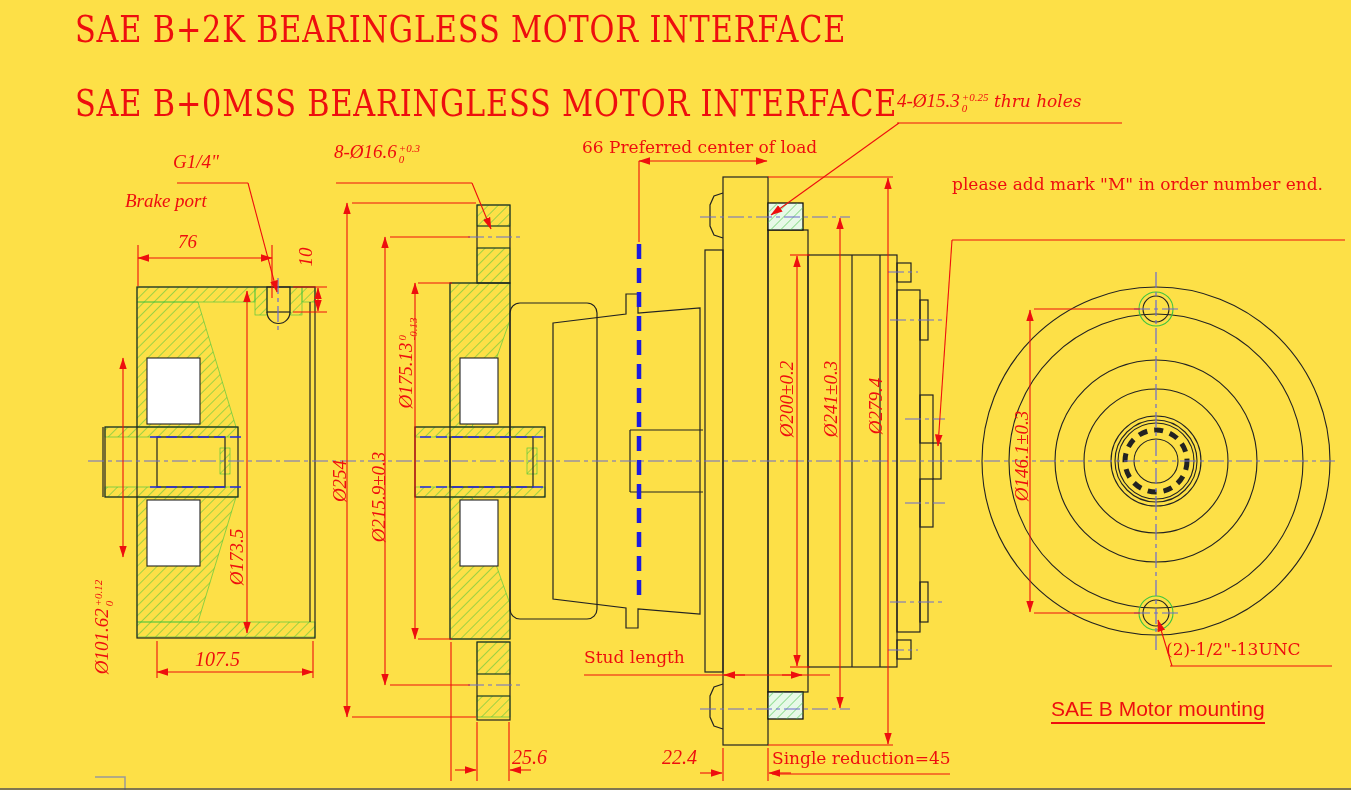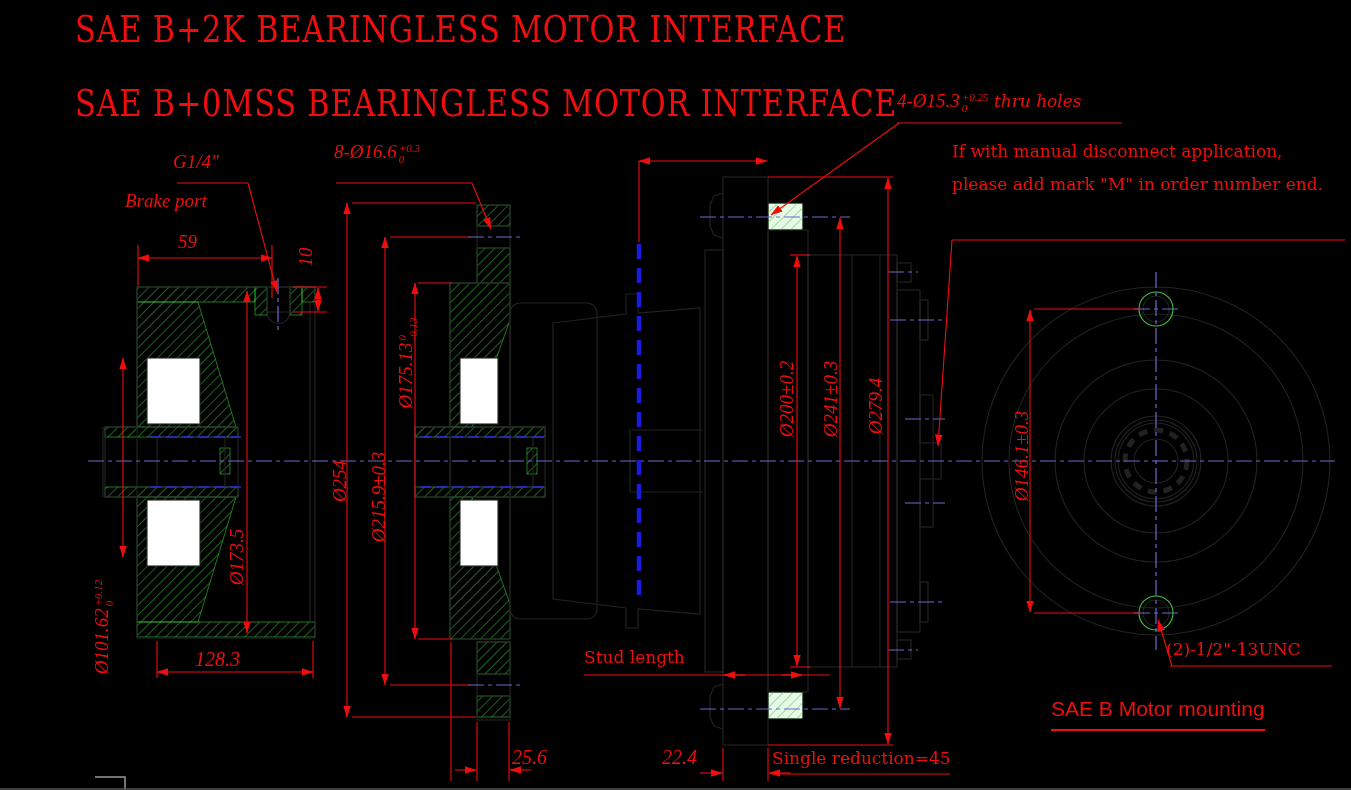--- a/index.html
+++ b/index.html
@@ -1,28 +1,28 @@
 <!DOCTYPE html>
 <html><head>
 <meta charset="utf-8">
 <style>
   html,body{margin:0;padding:0;background:#ffffff;}
-  #stage{position:relative;width:1351px;height:790px;background:#000000;overflow:hidden;
+  #stage{position:relative;width:1351px;height:790px;background:#fde047;overflow:hidden;
          font-family:"Liberation Serif",serif;}
   svg{position:absolute;left:0;top:0;}
   .txt{position:absolute;white-space:nowrap;color:#ee0e0e;}
   .title{font-family:"DejaVu Serif",serif;font-size:37px;letter-spacing:1px;
          transform:scaleX(0.82);transform-origin:left top;color:#ee0e0e;}
   .dim{font-style:italic;font-size:19px;font-family:"Liberation Serif",serif;}
   .lbl{font-family:"DejaVu Serif",serif;font-size:17px;text-align:center;}
   .rot{transform:translate(-50%,-50%) rotate(-90deg);}
   .tol{display:inline-flex;flex-direction:column;align-items:flex-start;
        font-size:11px;line-height:11px;font-style:italic;margin-left:2px;vertical-align:middle;}
   .sans{font-family:"Liberation Sans",sans-serif;font-size:21px;
-        border-bottom:2px solid #ee0e0e;padding-bottom:8px;}
+        border-bottom:2px solid #ee0e0e;padding-bottom:1px;}
   .big{font-size:20px;}
 </style>
 </head>
 <body>
 
 <div id="stage">
 
 <svg width="1351" height="790" viewBox="0 0 1351 790">
   <defs>
     <pattern id="hg" width="7" height="7" patternUnits="userSpaceOnUse" patternTransform="rotate(45)">
@@ -229,54 +229,54 @@
 <div class="txt title" style="left:75px;top:8px">SAE B+2K BEARINGLESS MOTOR INTERFACE</div>
 <div class="txt title" style="left:75px;top:82px">SAE B+0MSS BEARINGLESS MOTOR INTERFACE</div>
 
 <div class="txt dim" style="left:897px;top:90px">
   <span>4-Ø15.3</span><span class="tol">
         <span>+0.25</span>
         <span>0</span>
       </span><span class="lbl"> thru holes</span>
 </div>
 
-
-<div class="txt lbl" style="left:952px;top:141px">If with manual disconnect application,</div>
+<div class="txt lbl" style="left:582px;top:137px">66 Preferred center of load</div>
+
 <div class="txt lbl" style="left:952px;top:174px">please add mark "M" in order number end.</div>
 
 <div class="txt dim" style="left:173px;top:151px">G1/4"</div>
 <div class="txt dim" style="left:125px;top:190px">Brake port</div>
 
 <div class="txt dim" style="left:334px;top:141px">
   <span>8-Ø16.6</span><span class="tol">
         <span>+0.3</span>
         <span>0</span>
       </span>
 </div>
 
-<div class="txt dim" style="left:178px;top:231px">59</div>
+<div class="txt dim" style="left:178px;top:231px">76</div>
 <div class="txt dim rot" style="left:306px;top:257px">10</div>
 
 <div class="txt dim rot" style="left:340px;top:481px">Ø254</div>
 <div class="txt dim rot" style="left:379px;top:497px">Ø215.9±0.3</div>
 <div class="txt dim rot" style="left:407px;top:363px">
   <span>Ø175.13</span><span class="tol">
         <span>0</span>
         <span>-0.13</span>
       </span>
 </div>
 <div class="txt dim rot" style="left:237px;top:557px">Ø173.5</div>
 <div class="txt dim rot" style="left:103px;top:627px">
   <span>Ø101.62</span><span class="tol">
         <span>+0.12</span>
         <span>0</span>
       </span>
 </div>
 
-<div class="txt dim big" style="left:195px;top:648px">128.3</div>
+<div class="txt dim big" style="left:195px;top:648px">107.5</div>
 <div class="txt dim big" style="left:512px;top:746px">25.6</div>
 <div class="txt lbl" style="left:584px;top:647px">Stud length</div>
 <div class="txt dim big" style="left:662px;top:746px">22.4</div>
 <div class="txt lbl" style="left:772px;top:748px">Single reduction=45</div>
 
 <div class="txt dim rot" style="left:787px;top:399px">Ø200±0.2</div>
 <div class="txt dim rot" style="left:831px;top:399px">Ø241±0.3</div>
 <div class="txt dim rot" style="left:876px;top:406px">Ø279.4</div>
 <div class="txt dim rot" style="left:1022px;top:456px">Ø146.1±0.3</div>
 

